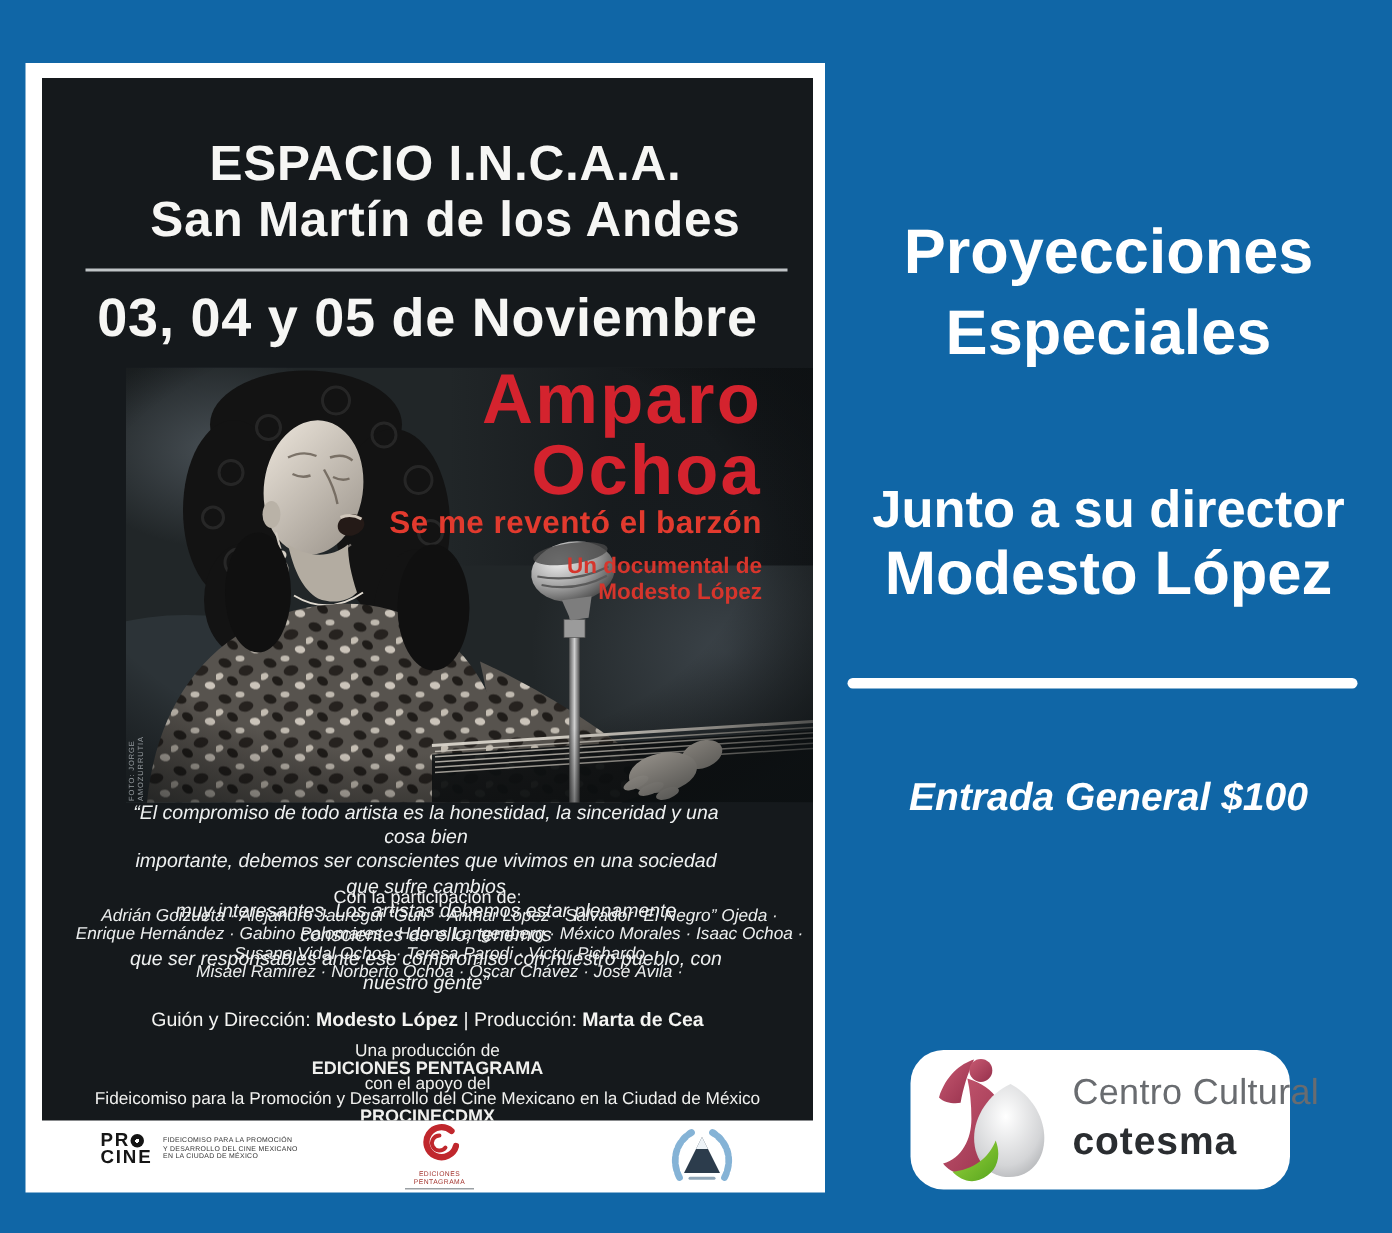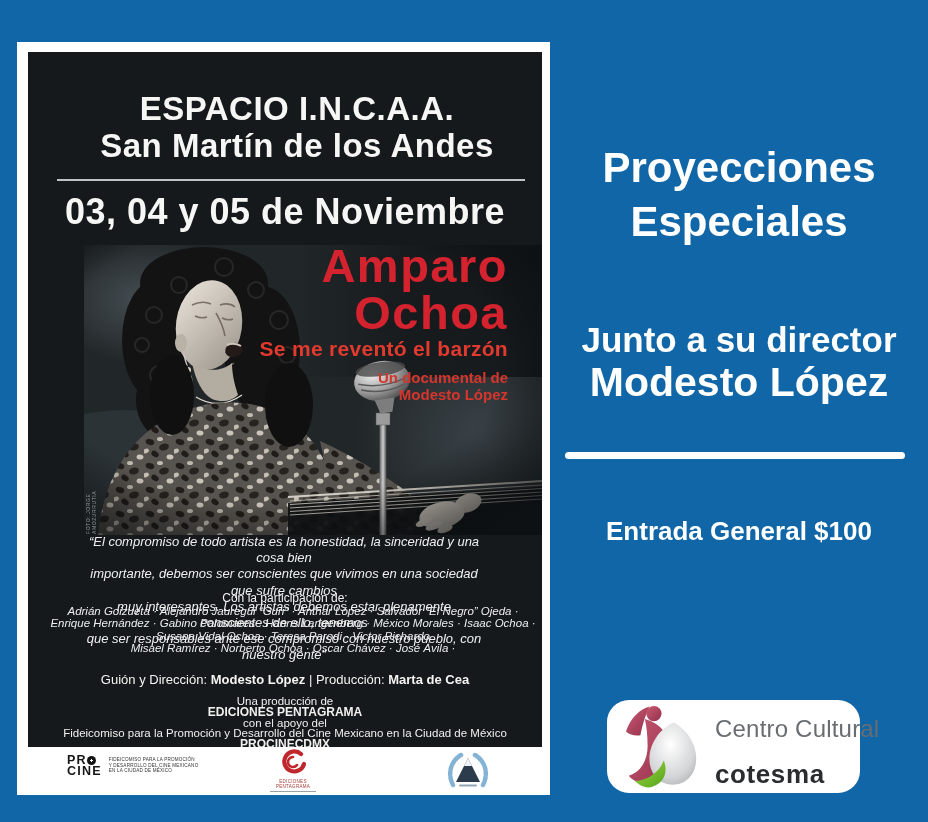--- a/index.html
+++ b/index.html
@@ -48,27 +48,27 @@
   .laurel{position:absolute;left:428px;top:4px;}
 
   
   .panel-heading{position:absolute;left:550px;top:141px;width:378px;text-align:center;color:#ffffff;
                  font-size:42px;font-weight:700;line-height:54px;}
   .panel-sub{position:absolute;left:550px;top:319px;width:378px;text-align:center;color:#ffffff;}
   .sub1{font-size:35px;font-weight:700;line-height:41px;}
   .sub2{font-size:41px;font-weight:700;line-height:45px;}
   .panel-rule{position:absolute;left:565px;top:452px;width:340px;height:7px;background:#ffffff;border-radius:4px;}
   .panel-price{position:absolute;left:550px;top:514px;width:378px;text-align:center;color:#ffffff;
-               font-size:26px;font-weight:700;line-height:34px;}
+               font-size:26px;font-weight:700;line-height:34px;font-style:italic;}
 
   
   .cotesma{position:absolute;left:607px;top:700px;width:253px;height:93px;background:#ffffff;border-radius:22px;}
   .cot-text{position:absolute;left:108px;top:15px;white-space:nowrap;}
   .cot1{font-size:24px;line-height:28px;color:#696c70;letter-spacing:.2px;}
-  .cot2{font-size:26px;line-height:30px;font-weight:700;color:#2a2d30;letter-spacing:.6px;margin-top:16px;}
+  .cot2{font-size:26px;line-height:30px;font-weight:700;color:#2a2d30;letter-spacing:.6px;margin-top:2px;}
 </style>
 </head>
 <body>
 
 <div class="stage">
 
   <div class="poster">
     <div class="poster-black">
 
       <div class="venue">

